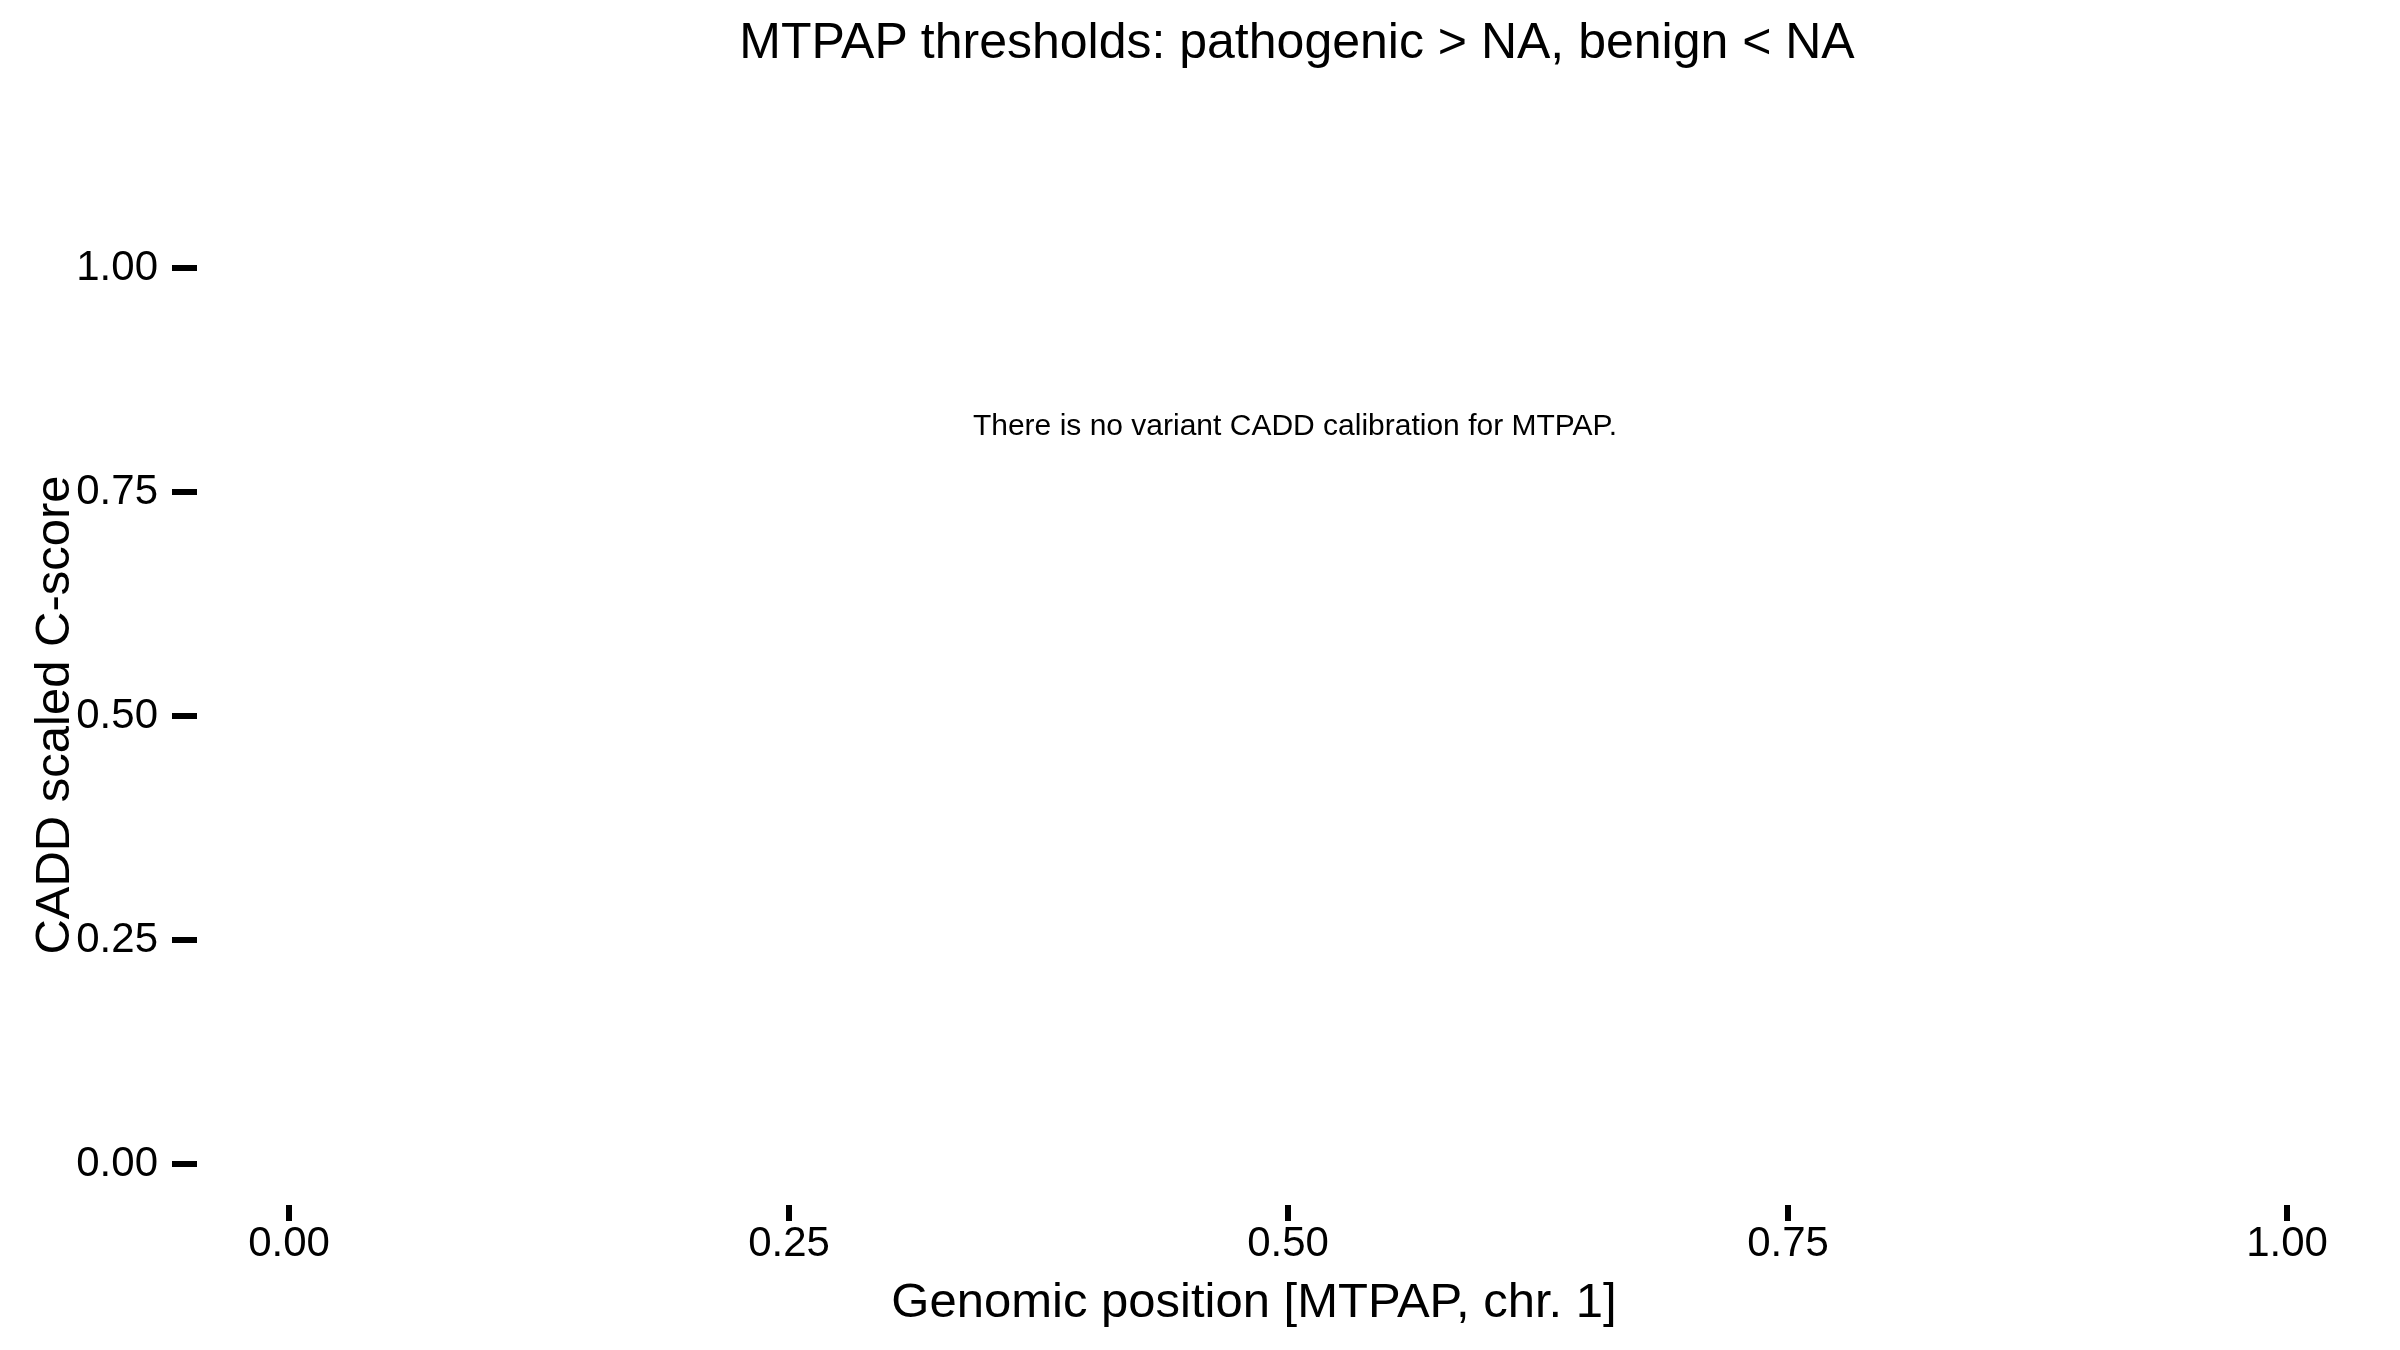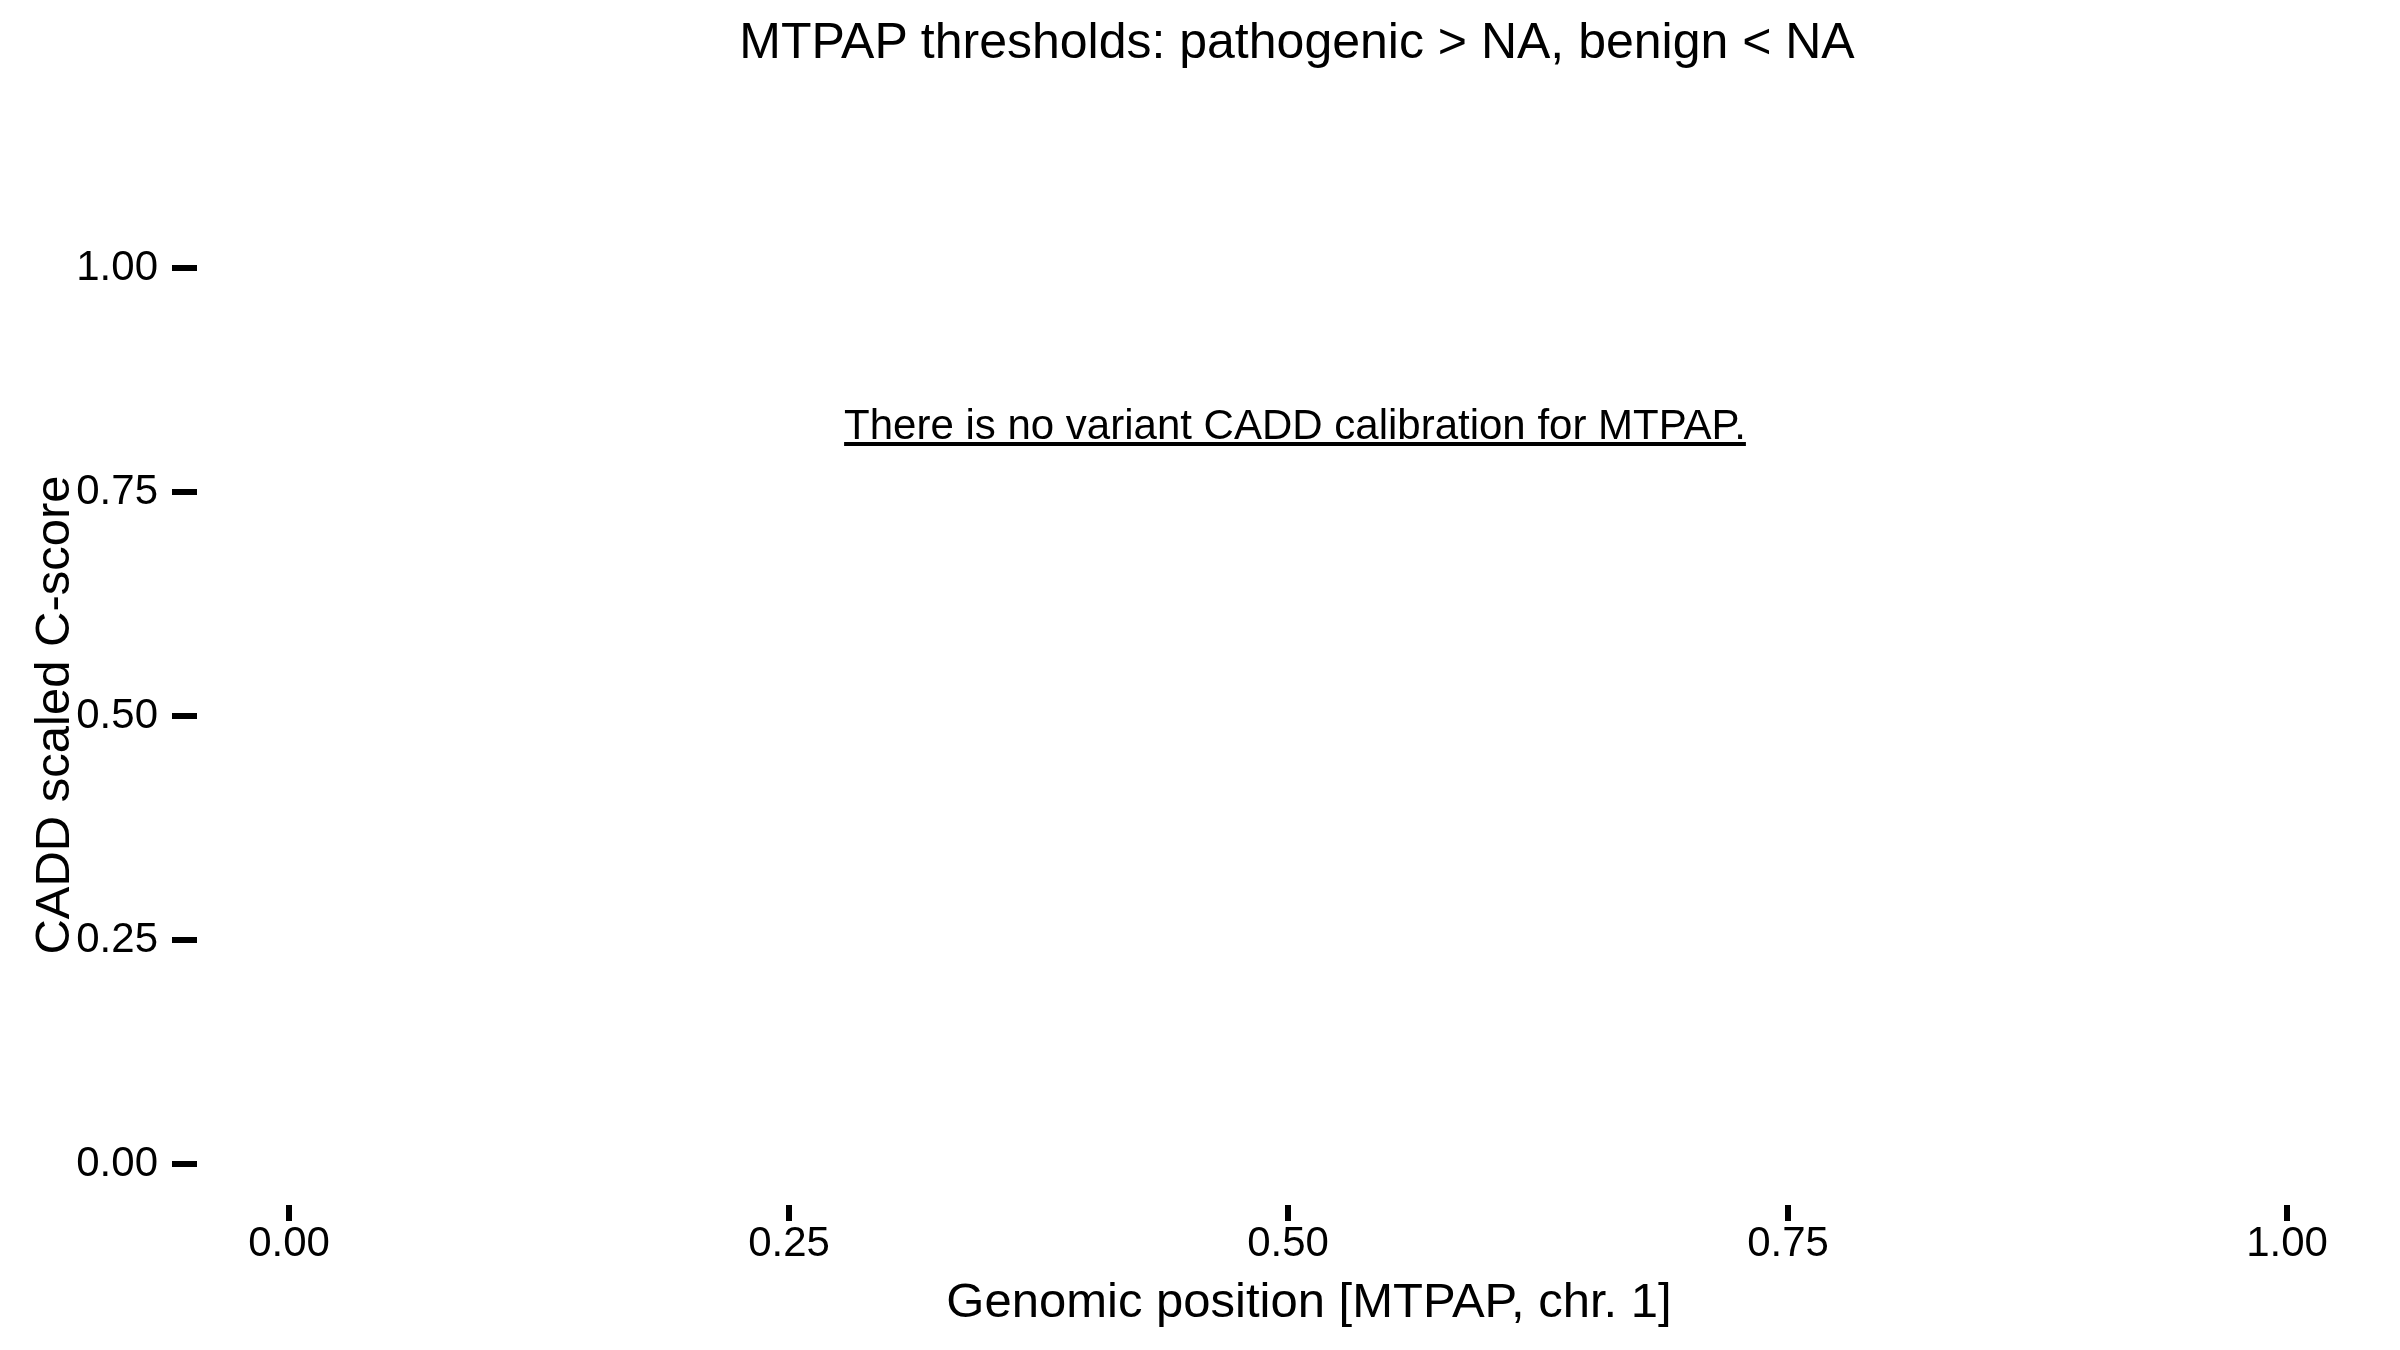--- a/index.html
+++ b/index.html
@@ -26,24 +26,23 @@
     line-height: 65px;
     color: #000000;
   }
   .annotation {
     position: absolute;
     top: 392px;
     left: 1295px;
     transform: translateX(-50%);
     text-align: center;
     white-space: nowrap;
-    font-size: 42px;
+    font-size: 30px;
     line-height: 65px;
     color: #000000;
-    text-decoration: underline;
   }
   .ytick-label {
     position: absolute;
     left: 0;
     width: 158px;
     text-align: right;
     font-size: 42px;
     line-height: 42px;
     height: 42px;
     color: #000000;
@@ -70,21 +69,21 @@
     margin-left: -100px;
     text-align: center;
     font-size: 42px;
     line-height: 42px;
     color: #000000;
     white-space: nowrap;
   }
   .x-axis-title {
     position: absolute;
     top: 1272px;
-    left: 1309px;
+    left: 1254px;
     transform: translateX(-50%);
     white-space: nowrap;
     font-size: 49px;
     line-height: 56px;
     color: #000000;
   }
   .y-axis-title {
     position: absolute;
     left: 52px;
     top: 715px;

